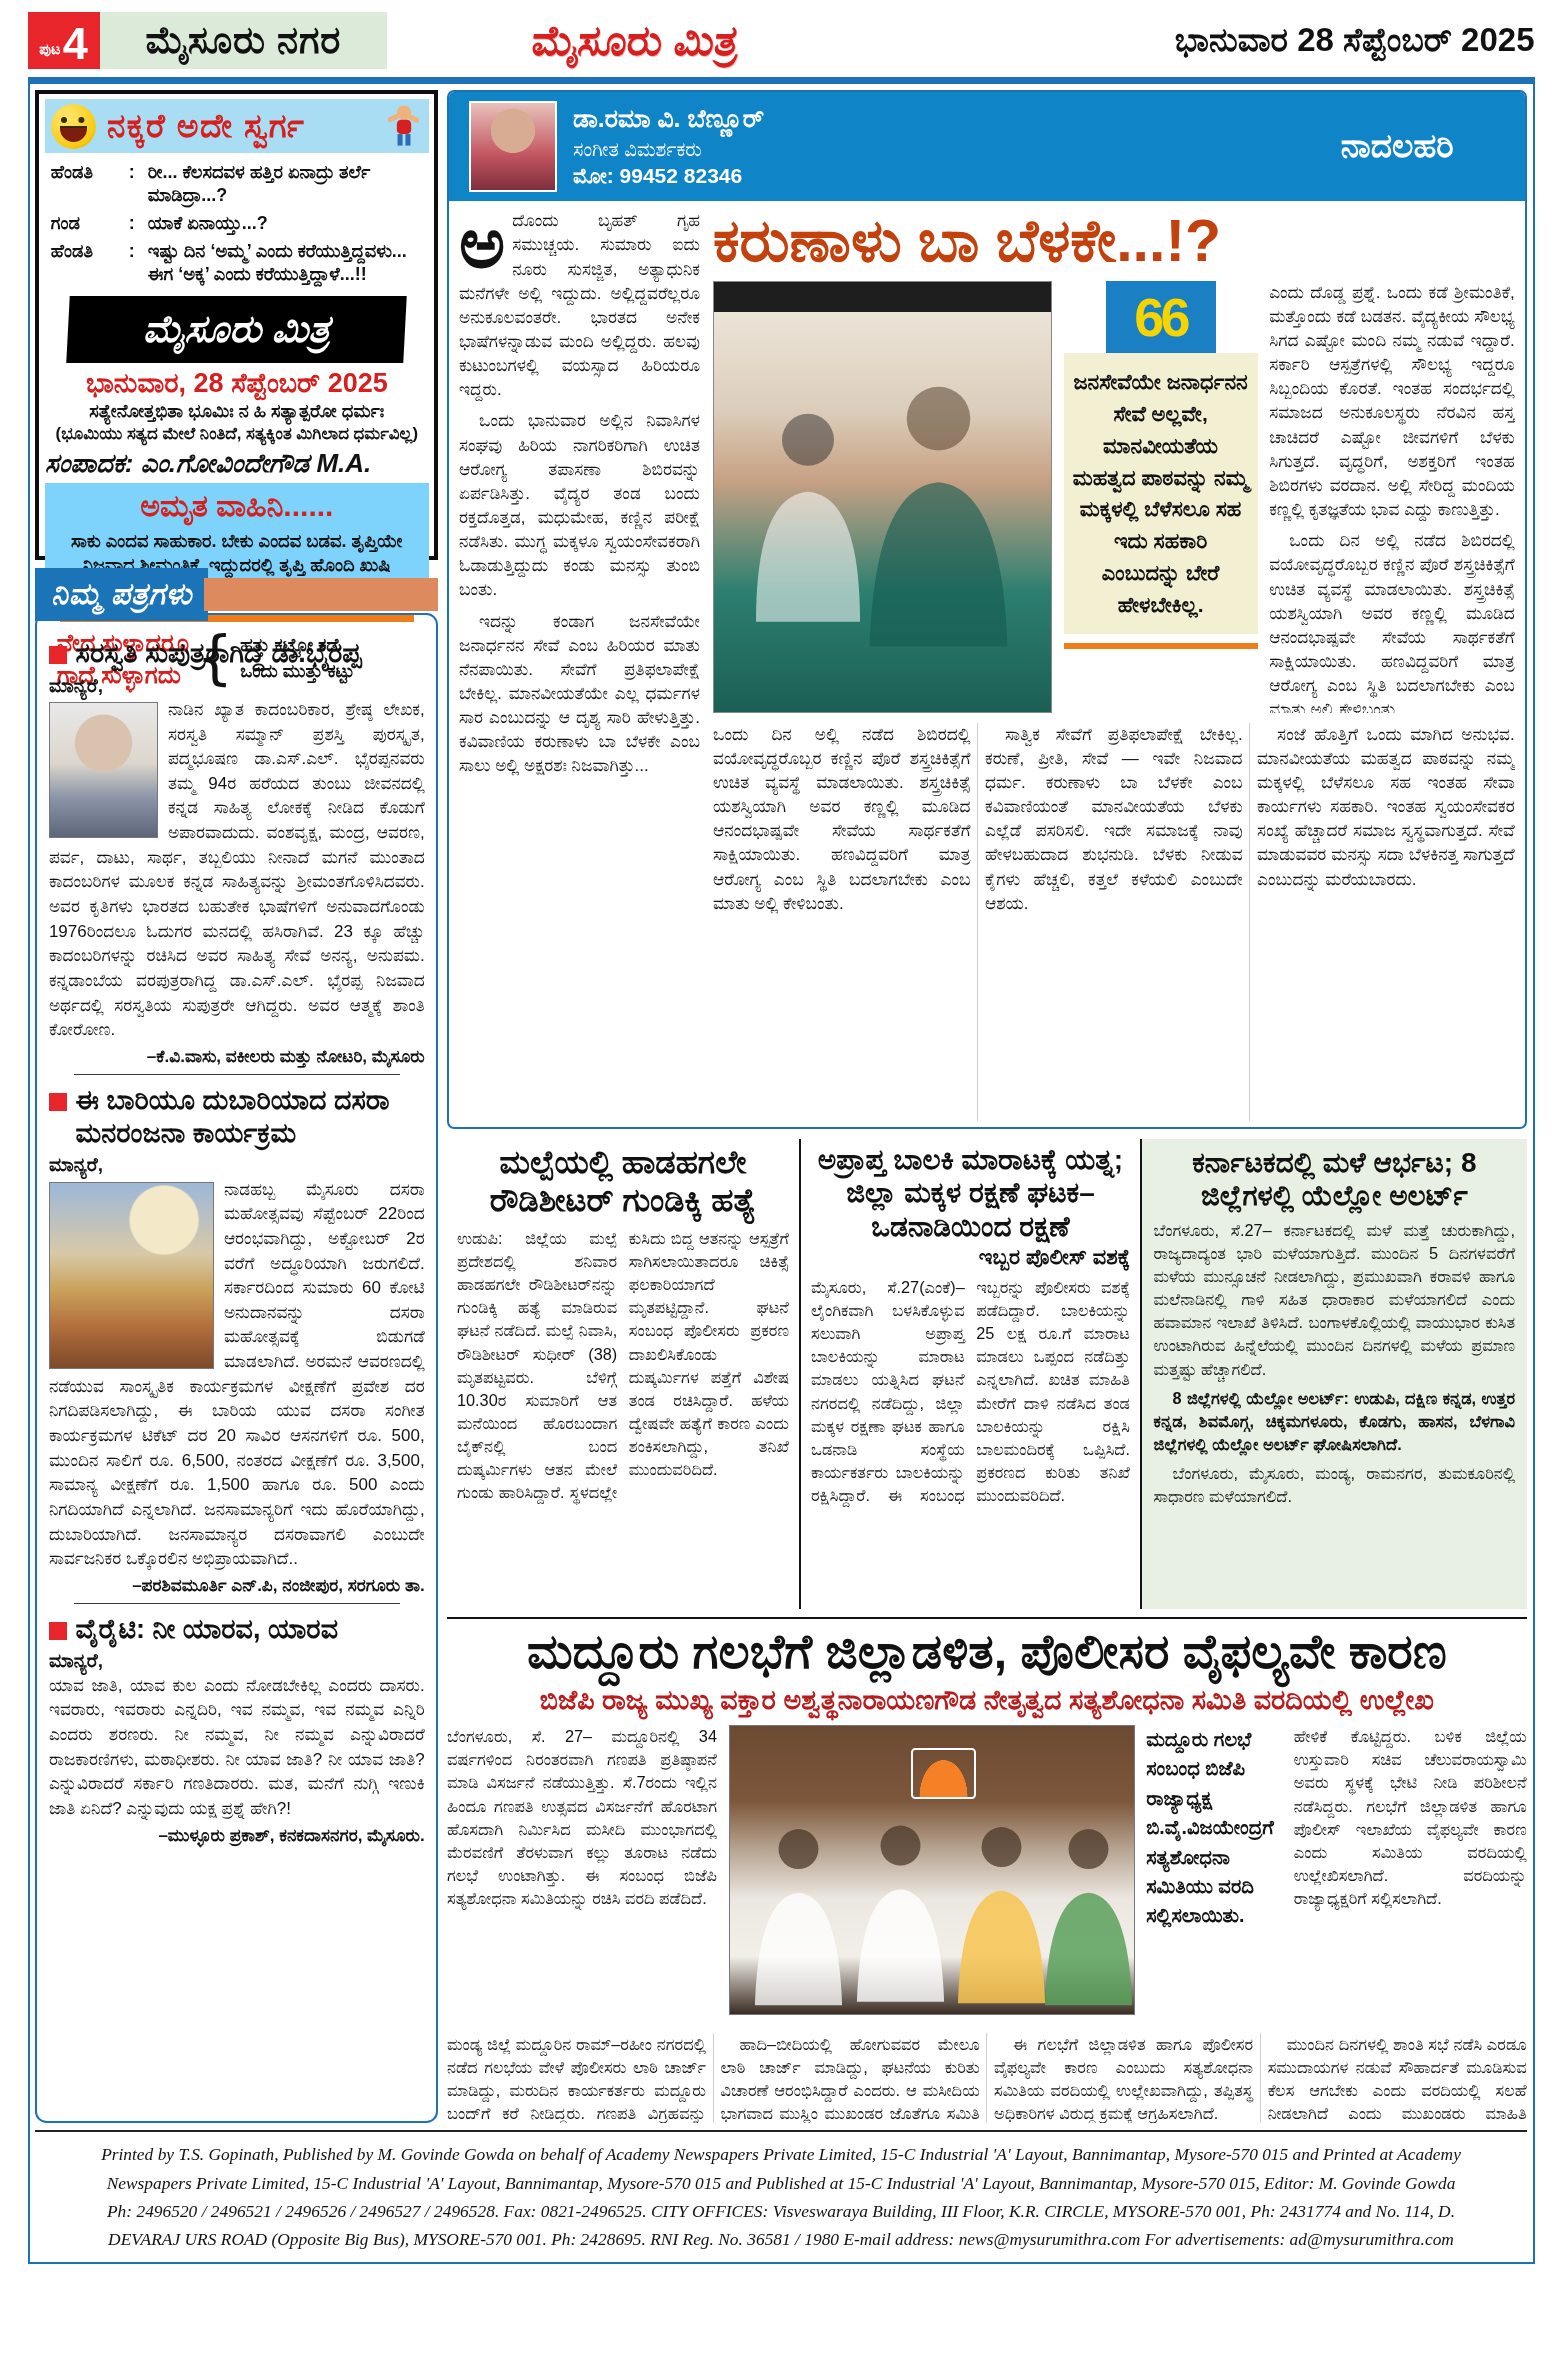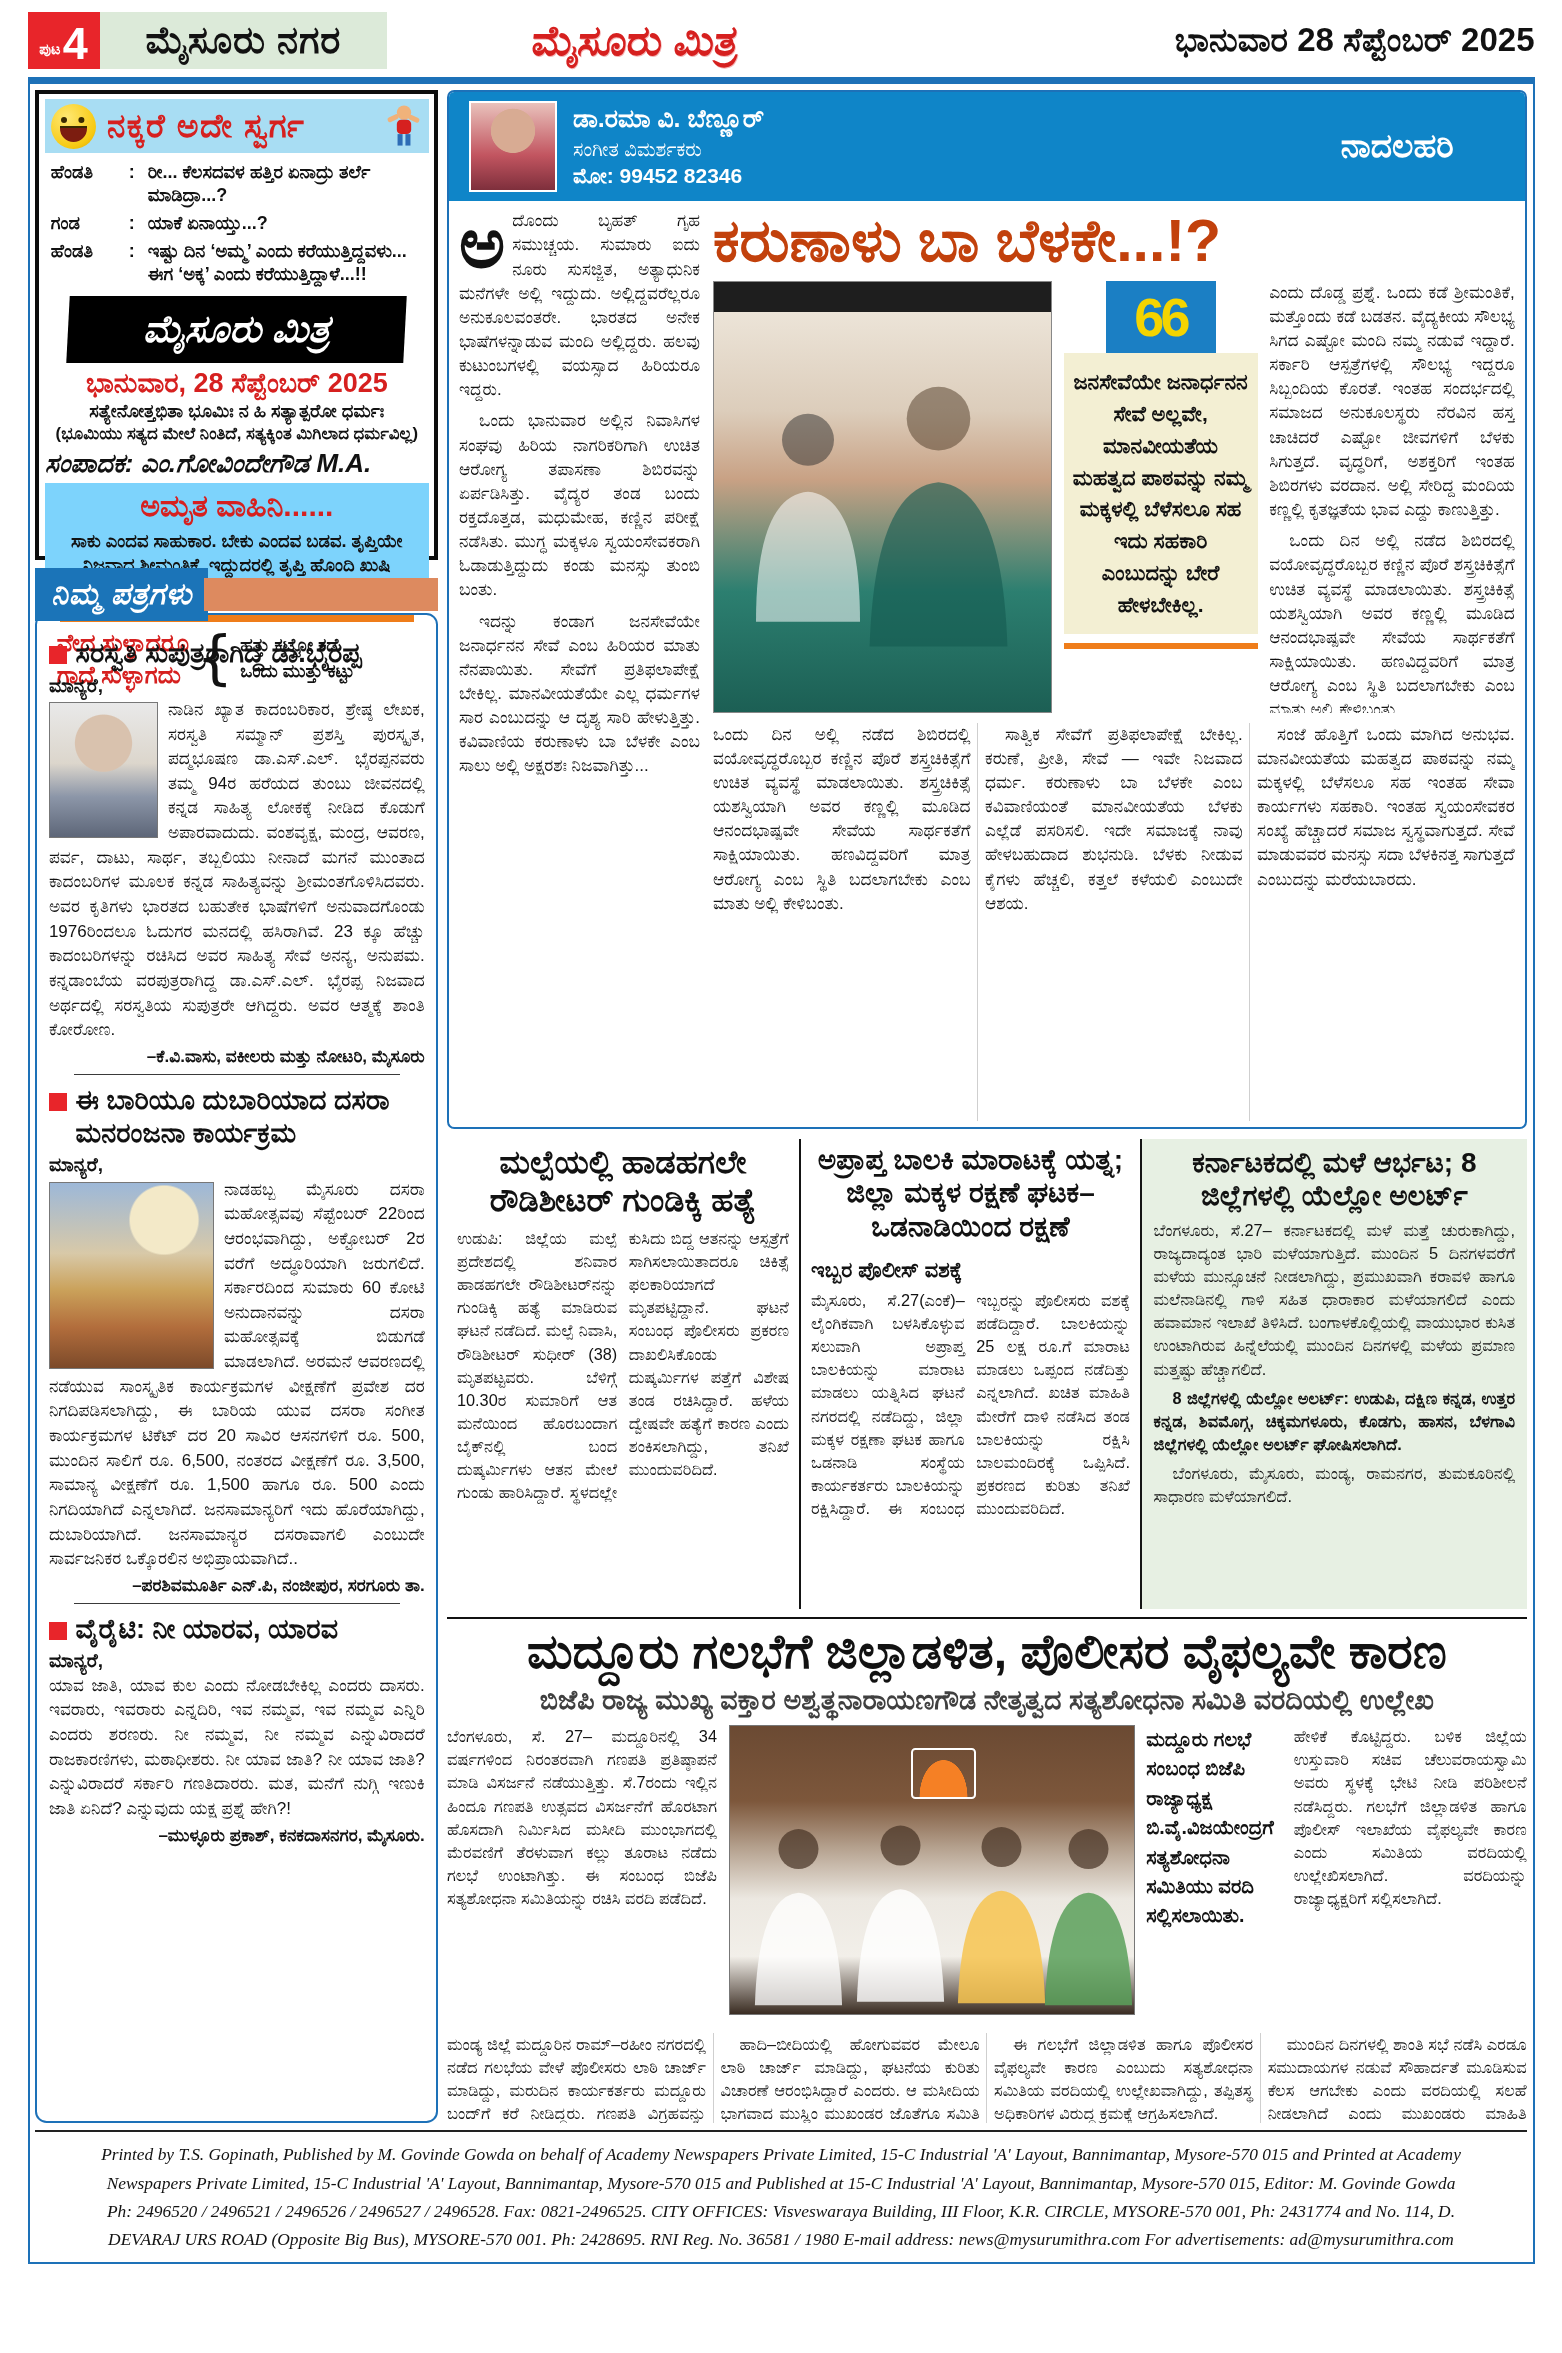--- a/index.html
+++ b/index.html
@@ -117,33 +117,33 @@
   
   .stories { display:flex; margin-top:10px; height:470px; overflow:hidden; flex:none; }
   .story { padding:4.3px 10px; }
   .story h2 { text-align:center; font-weight:800; line-height:1.2; }
   .story .body { font-size:16.3px; text-align:justify; line-height:1.42; margin-top:7.2px; }
   .story1 { width:352px; flex:none; }
   .story1 h2 { font-size:32px; }
   .story1 .body { column-count:2; column-gap:11.6px; height:348px; overflow:hidden;}
   .story2 { width:343px; flex:none; border-left:2.2px solid #151515; border-right:2.2px solid #151515; }
   .story2 h2 { font-size:28px; }
-  .story2 .sub { text-align:left; font-weight:800; font-size:21px; margin-top:14px; }
+  .story2 .sub { text-align:right; font-weight:800; font-size:21px; margin-top:1px; }
   .story2 .body { column-count:2; column-gap:11.6px; height:312px; overflow:hidden;}
   .story3 { flex:1; background:#e7f0e3; padding:7.2px 11.6px; }
   .story3 h2 { font-size:28px; }
   .story3 .body { margin-top:5.8px; }
   .story3 .bold-par { font-weight:800; }
   .story .body p + p { margin-top:5.8px; text-indent:19px; }
 
   
   .maddur { margin-top:8.7px; border-top:2.9px solid #111; padding-top:7.2px; flex:1; overflow:hidden;
     display:flex; flex-direction:column;}
   .mhead { font-size:48px; font-weight:800; text-align:center; line-height:1.08; }
-  .msub { color:#404040; font-size:27px; font-weight:800; text-align:center; margin:7.2px 0 4.3px; }
+  .msub { color:#b91c1c; font-size:27px; font-weight:800; text-align:center; margin:7.2px 0 4.3px; }
   .mrow { display:flex; gap:11.6px; margin-top:4.3px; height:299px; overflow:hidden; flex:none; }
   .mcol-left { width:270px; flex:none; font-size:16.3px; text-align:justify; line-height:1.42; overflow:hidden;}
   .mphoto { width:406px; height:290px; flex:none; border:0.7px solid #777; position:relative; overflow:hidden;
     background: linear-gradient(180deg,#6b4a33 0%, #7d573b 26%, #b4a08d 42%, #ece8e1 60%, #f2efe9 80%, #3a2c22 100%); }
   .lotus { position:absolute; left:181px; top:22px; width:65px; height:51px;
     background: radial-gradient(ellipse at 50% 100%, #f58025 0 55%, transparent 56%); border:2.9px solid #fff; border-radius:4.3px;}
   .mcaption { width:136px; flex:none; font-size:19.6px; font-weight:700; line-height:1.5; overflow:hidden;}
   .mcol-right { flex:1; min-width:0; font-size:16.3px; text-align:justify; line-height:1.42; overflow:hidden;}
   .mbottom { column-count:4; column-gap:14.5px; column-rule:0.7px solid #cfcfcf; font-size:16.3px;
     text-align:justify; line-height:1.42; margin-top:8.7px; flex:1; overflow:hidden; }

